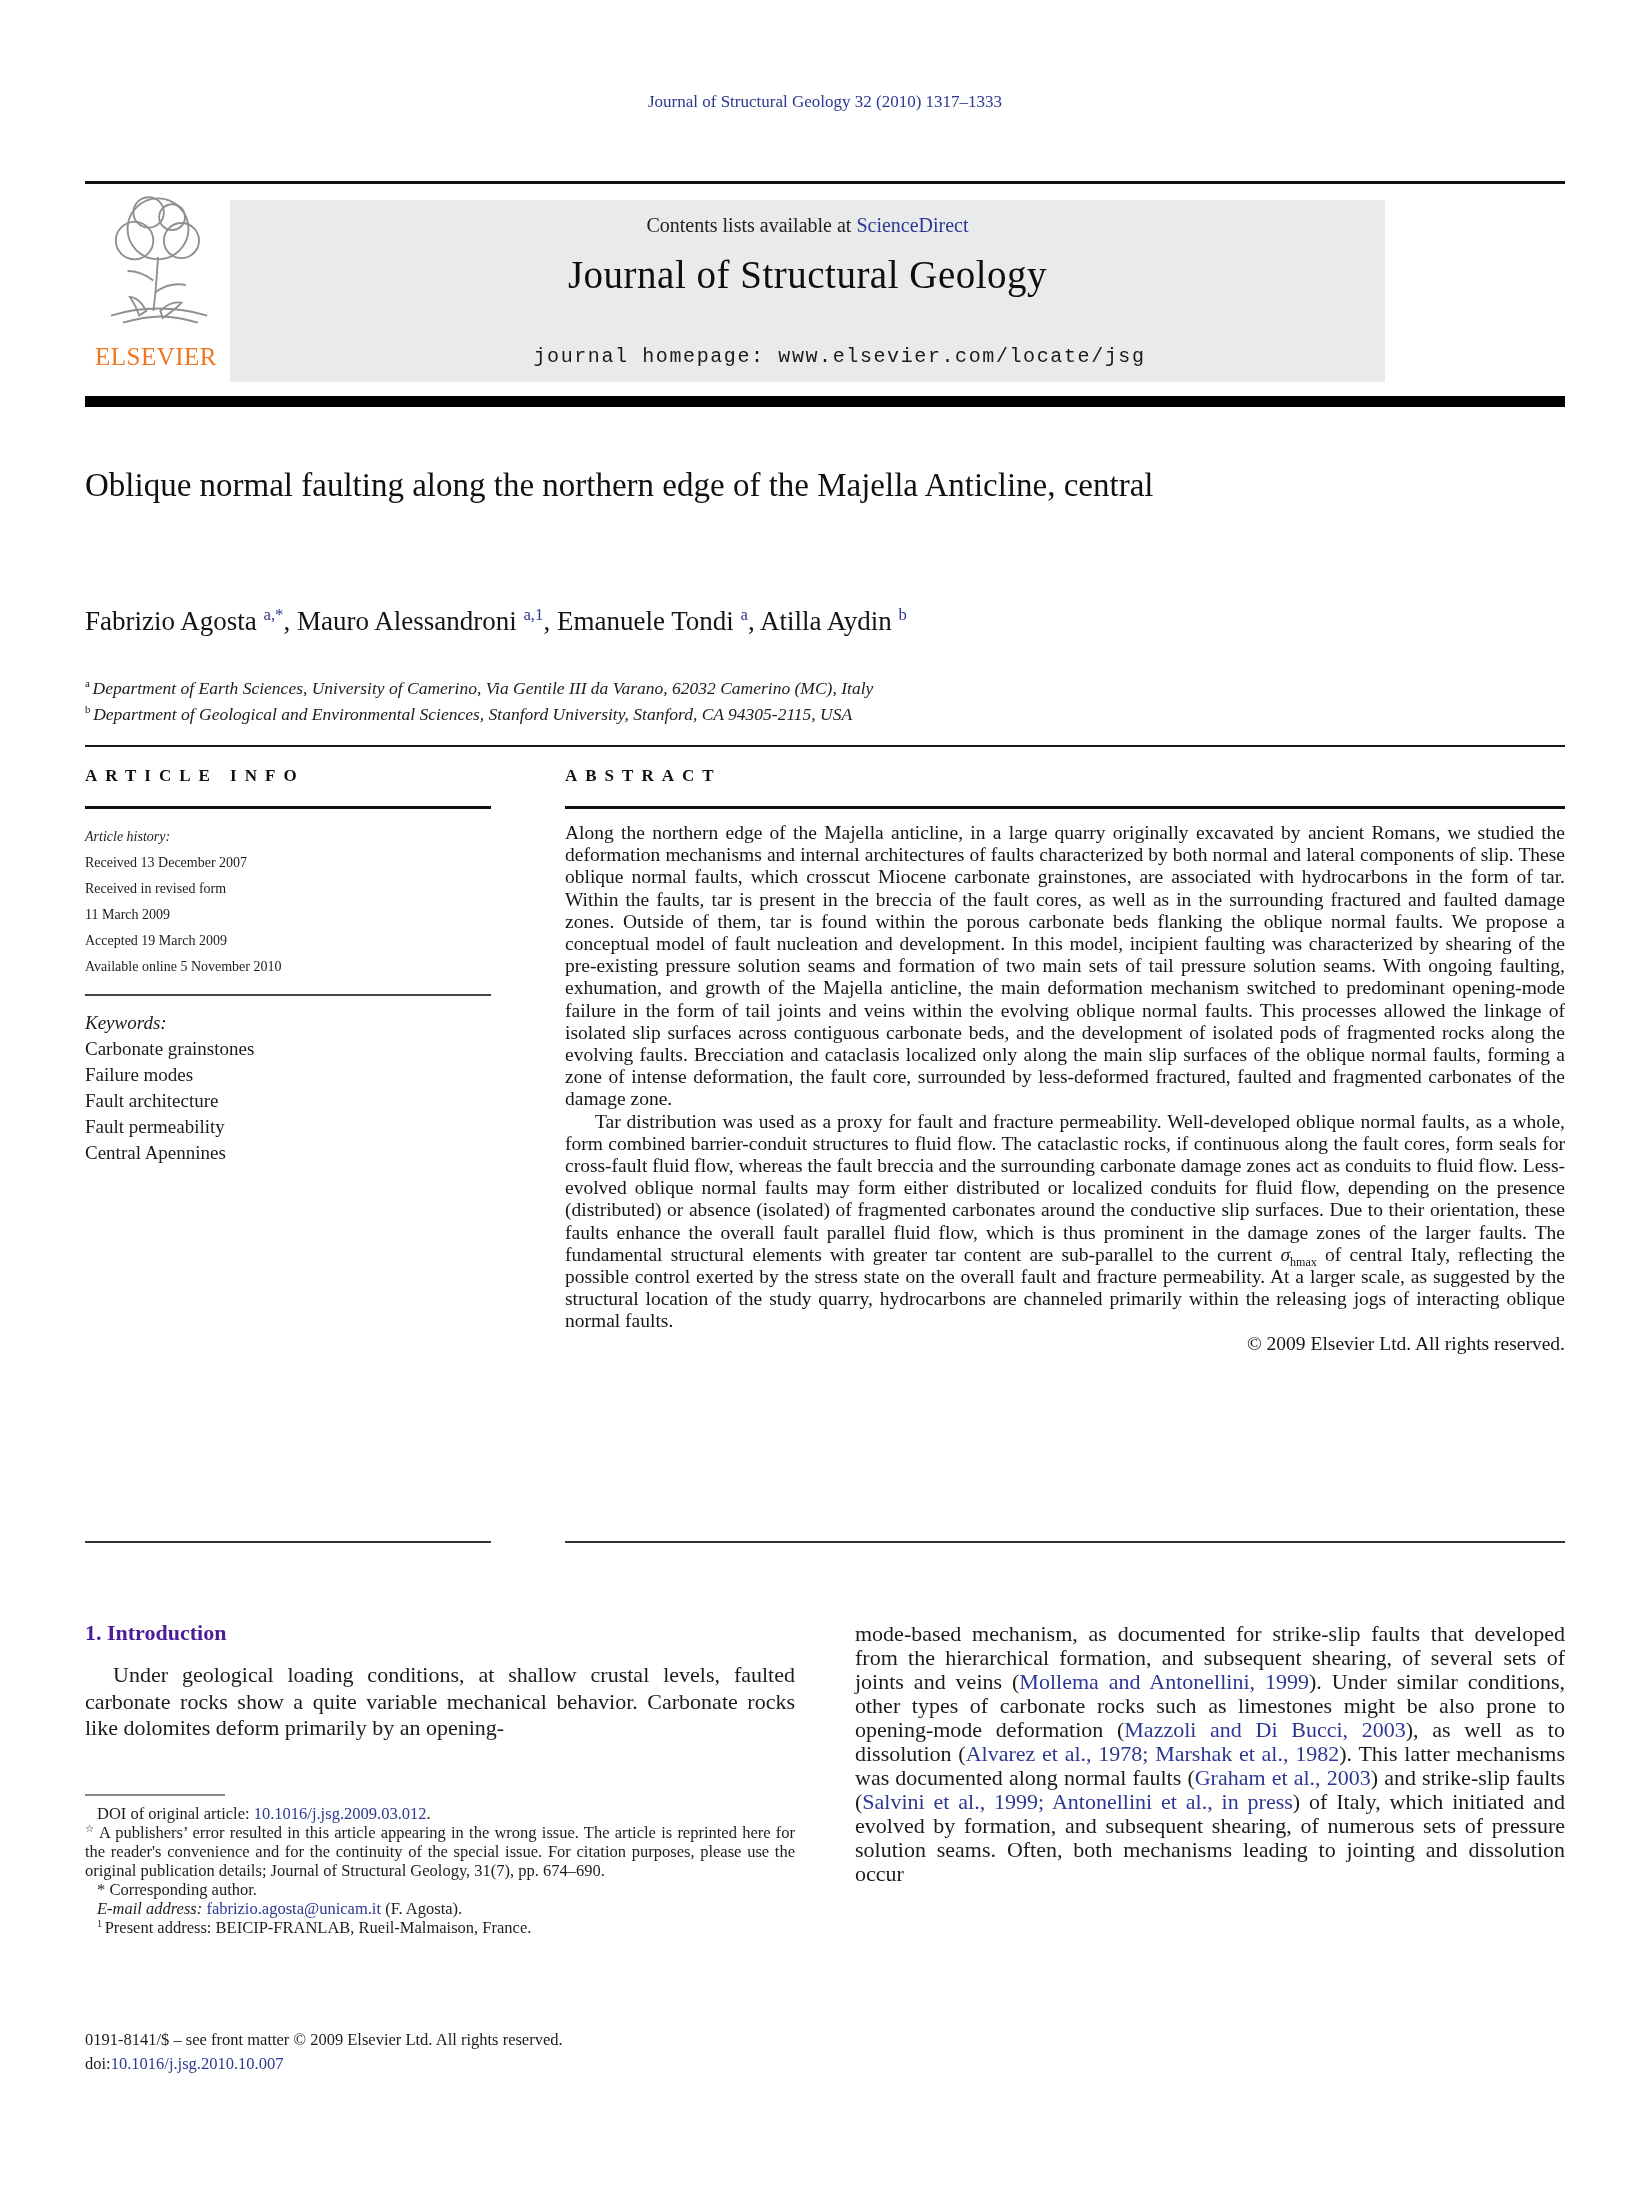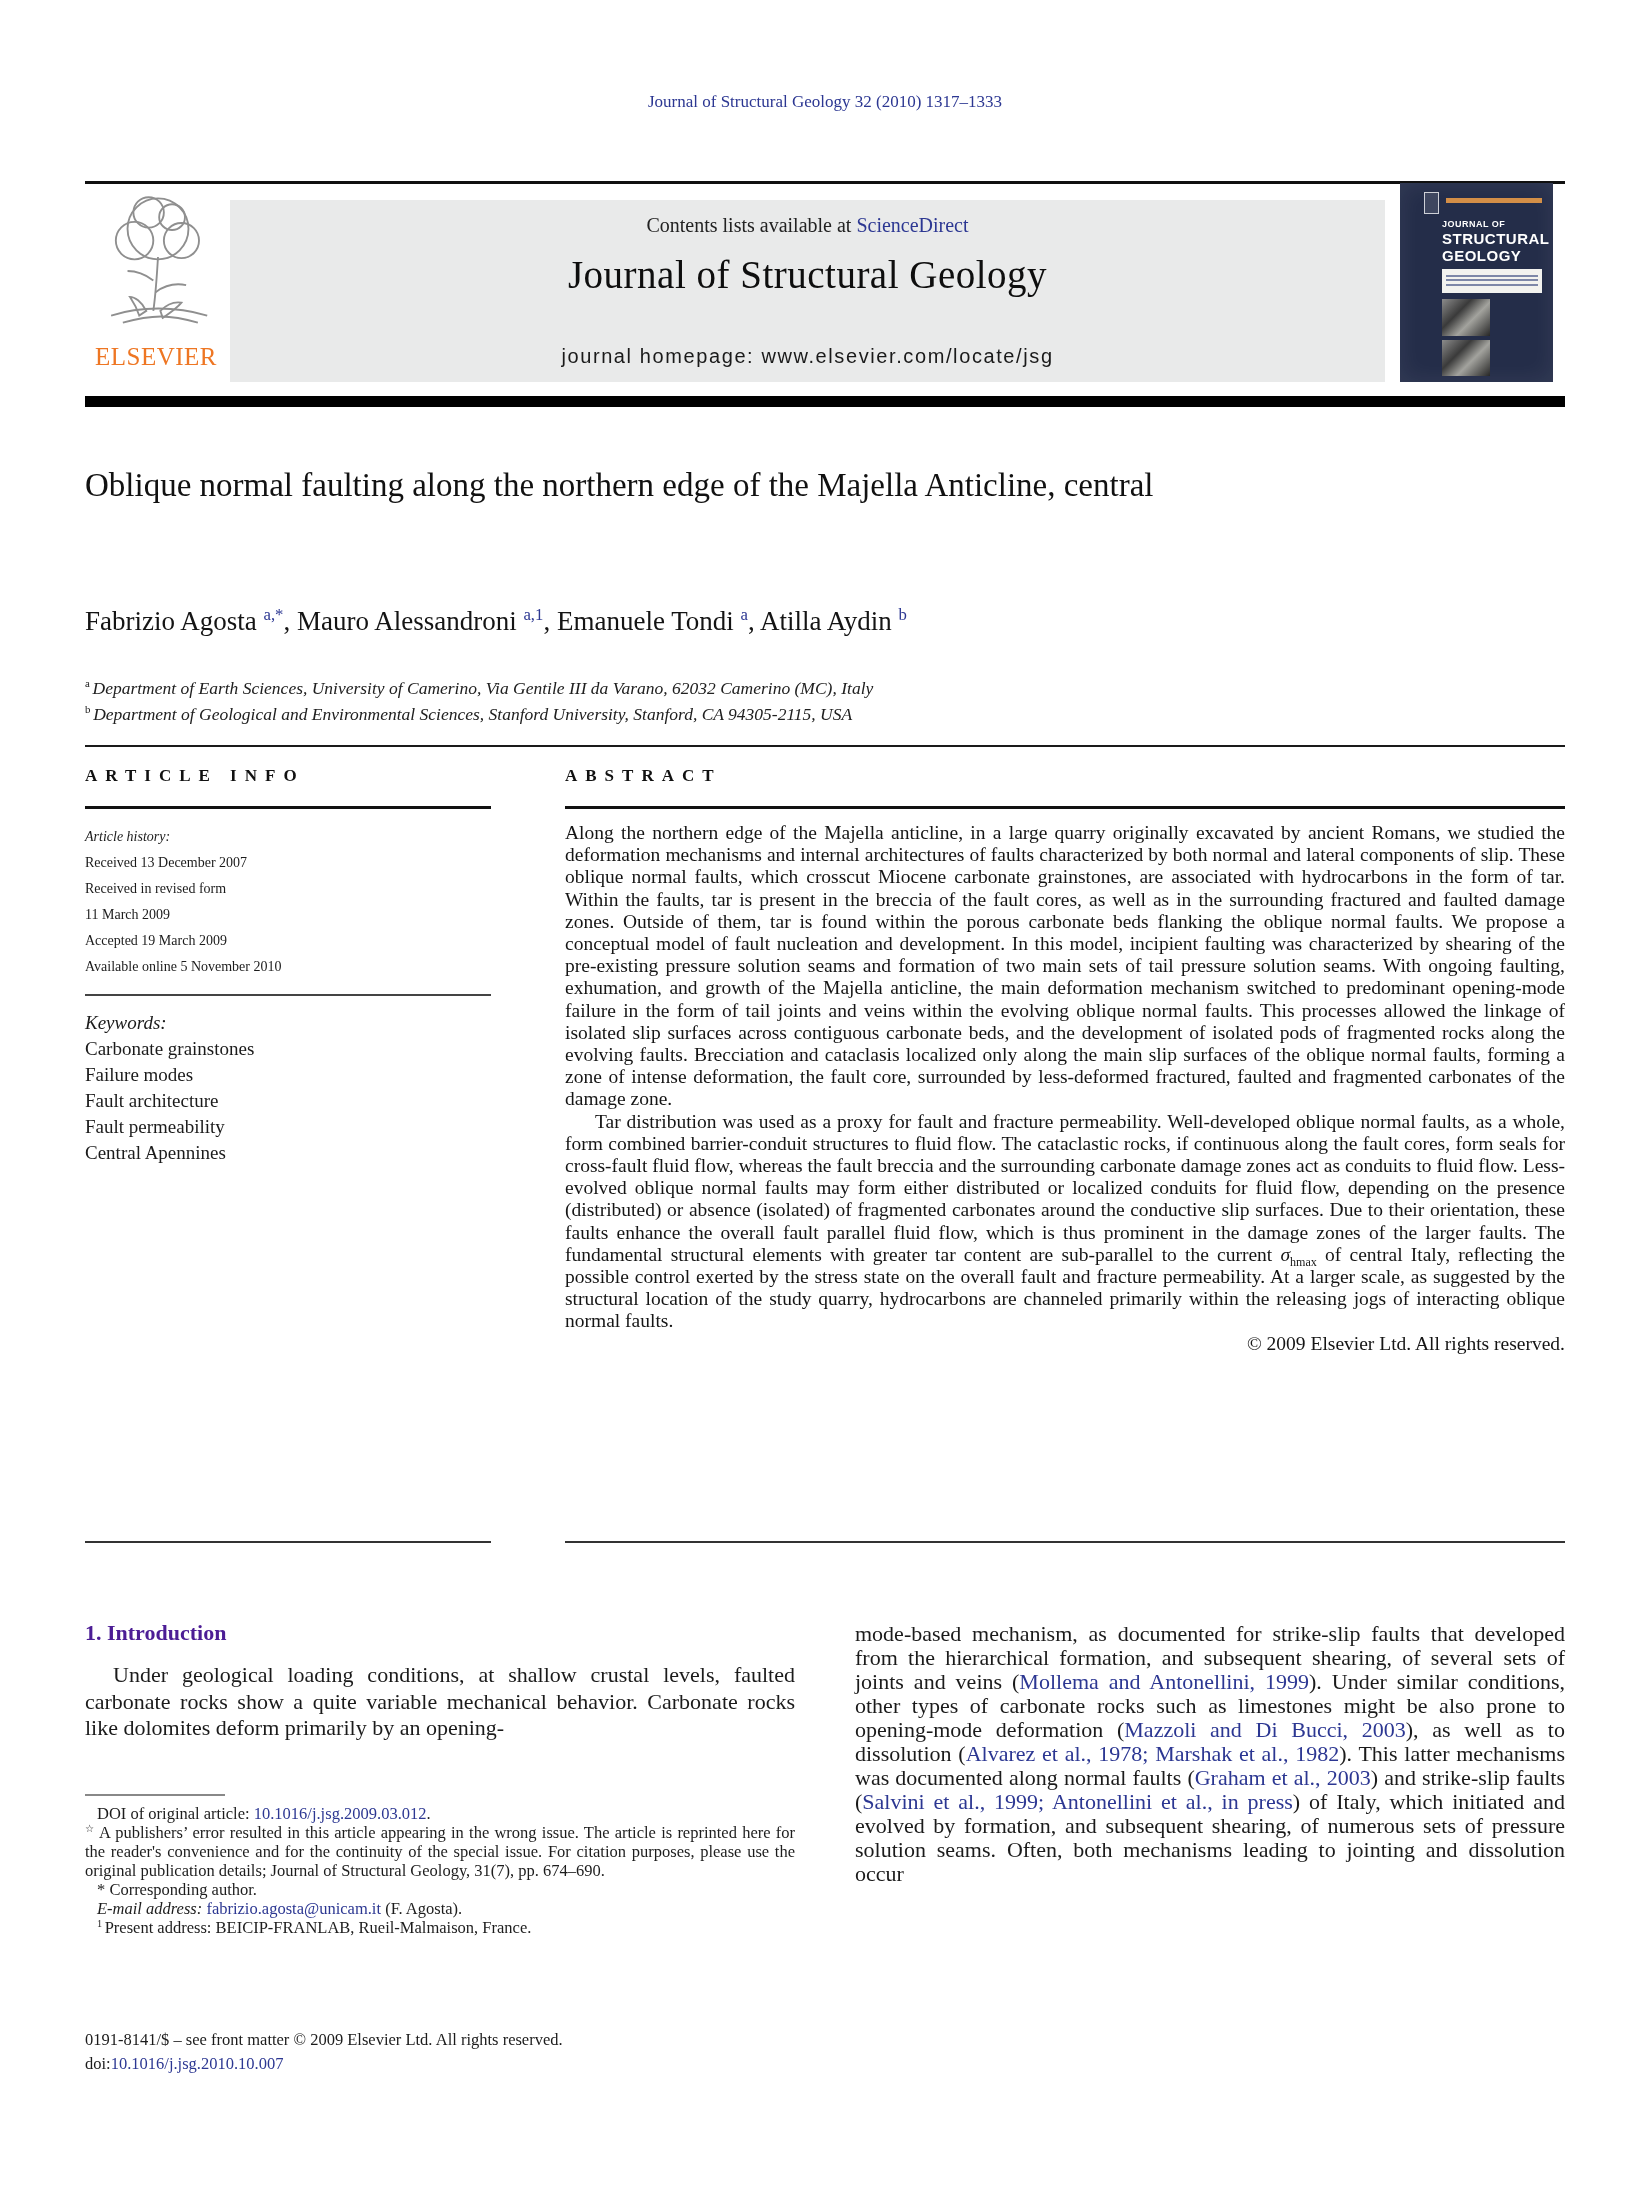--- a/index.html
+++ b/index.html
@@ -19,21 +19,21 @@
   .citation{left:0;top:92px;width:1650px;text-align:center;
     font-size:17px;color:var(--navy);}
   .rule-top{left:85px;top:181px;width:1480px;height:3px;background:#101010;}
   .header-box{left:230px;top:200px;width:1155px;height:182px;background:#e9eaea;}
   .contents-line{position:absolute;left:0;top:14px;width:100%;text-align:center;
     font-family:Liberation Serif, serif;font-size:20px;color:#222;}
   .sciencedirect{color:var(--navy);cursor:pointer;}
   .journal-title{position:absolute;left:0;top:52px;width:100%;text-align:center;
     font-size:39px;color:#0e0e0e;letter-spacing:0.5px;}
   .homepage-line{position:absolute;left:0;bottom:14px;width:100%;text-align:center;
-    font-family:Liberation Sans, sans-serif;font-size:20px;letter-spacing:1.6px;color:#1a1a1a;}
+    font-family:Liberation Mono, monospace;font-size:20px;letter-spacing:1.6px;color:#1a1a1a;padding-left:32px;}
   .elsevier-logo{left:85px;top:189px;width:132px;height:184px;text-align:right;}
   .elsevier-word{position:absolute;left:0;bottom:2px;width:100%;
     font-size:25px;color:var(--orange);letter-spacing:0.5px;font-family:"Liberation Serif",serif;}
   .black-bar{left:85px;top:396px;width:1480px;height:11px;background:#000;}
 
   
   .cover{left:1400px;top:183px;width:153px;height:199px;background:#242d49;
     box-shadow:inset 0 0 24px rgba(255,255,255,0.08);cursor:pointer;}
   .cover-minilogo{position:absolute;left:24px;top:9px;width:13px;height:20px;
     border:1px solid rgba(255,255,255,0.75);background:rgba(255,255,255,0.12);}
@@ -135,34 +135,20 @@
   <div class="abs header-box">
     <div class="contents-line">
       <span>Contents lists available at </span><span class="sciencedirect">ScienceDirect</span>
     </div>
     <div class="journal-title">Journal of Structural Geology</div>
     <div class="homepage-line">
       <span>journal homepage: </span><span>www.elsevier.com/locate/jsg</span>
     </div>
   </div>
 
-  <div class="abs cover">
-    <div class="cover-minilogo"></div>
-    <div class="cover-volbar"></div>
-    <div class="cover-t1">JOURNAL OF</div>
-    <div class="cover-t2">STRUCTURAL</div>
-    <div class="cover-t3">GEOLOGY</div>
-    <div class="cover-abstractbox">
-      <div class="cover-line"></div>
-      <div class="cover-line"></div>
-      <div class="cover-line"></div>
-    </div>
-    <div class="cover-photo cover-photo1"></div>
-    <div class="cover-photo cover-photo2"></div>
-  </div>
 
   <div class="abs black-bar"></div>
 
   <div class="abs art-title">
     <div>Oblique normal faulting along the northern edge of the Majella Anticline, central</div>
   </div>
 
   <div class="abs authors"><span>Fabrizio Agosta </span><span class="seg-supnavy">a,*</span><span>, Mauro Alessandroni </span><span class="seg-supnavy">a,1</span><span>, Emanuele Tondi </span><span class="seg-supnavy">a</span><span>, Atilla Aydin </span><span class="seg-supnavy">b</span></div>
 
   <div class="abs affil affil-a"><span class="seg-sup">a </span><span class="seg-i">Department of Earth Sciences, University of Camerino, Via Gentile III da Varano, 62032 Camerino (MC), Italy</span></div>

